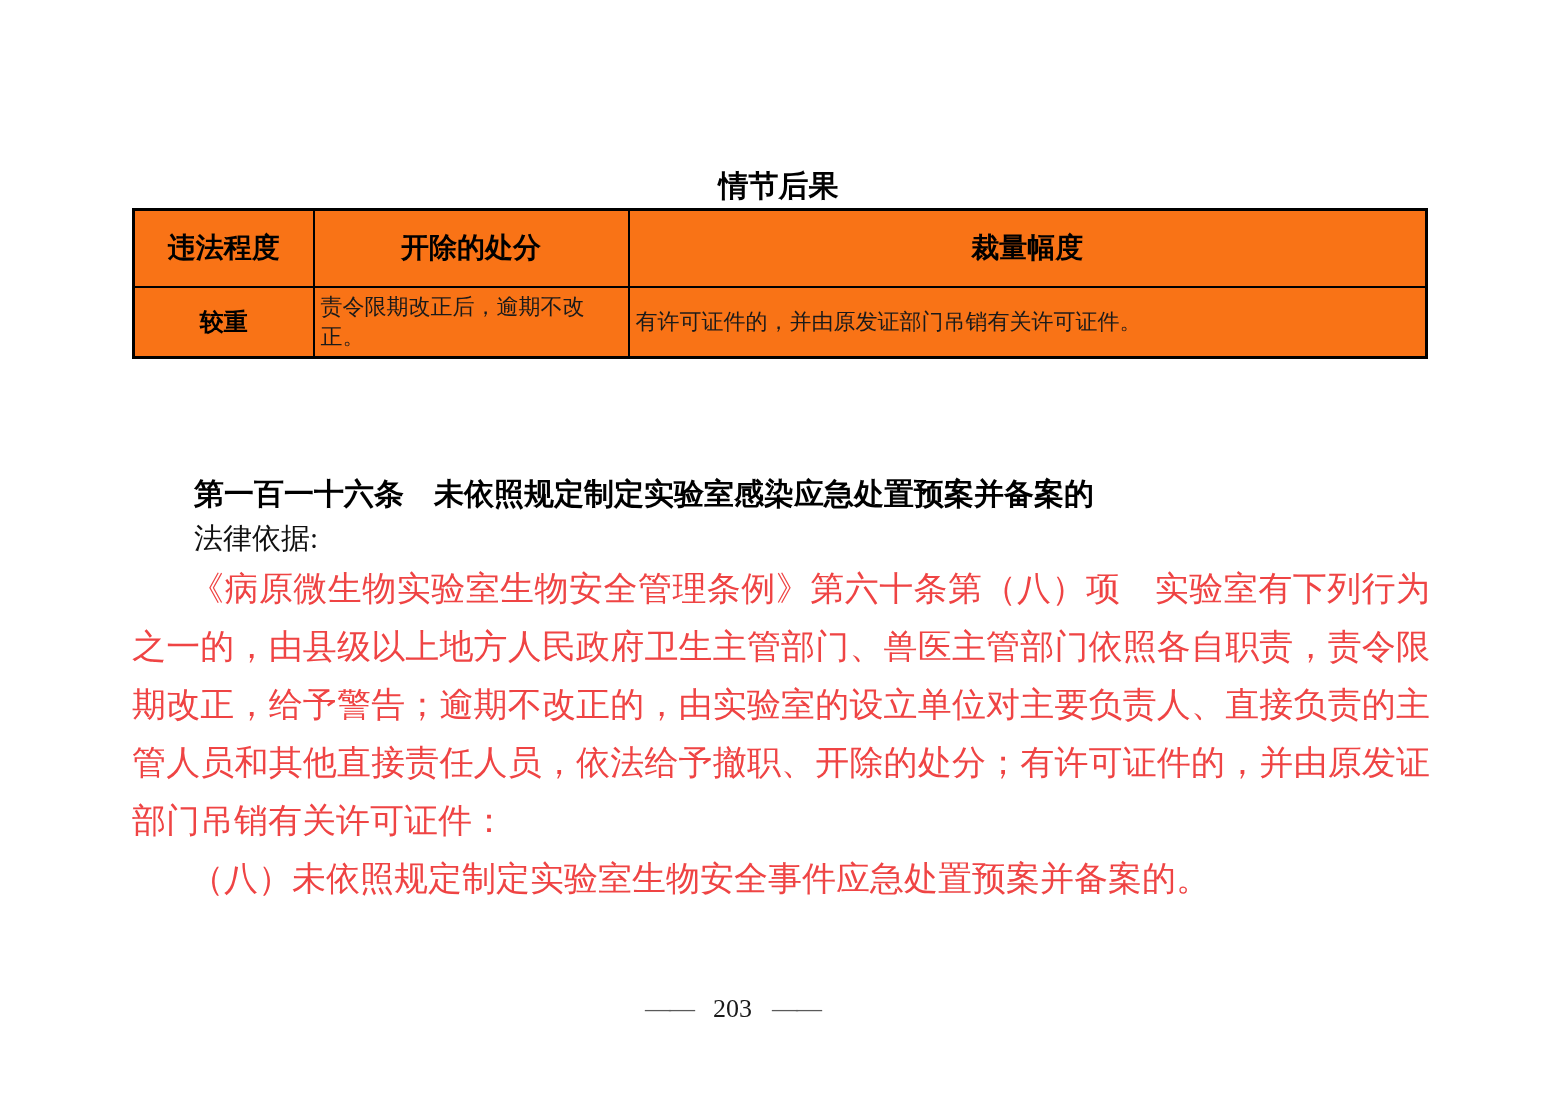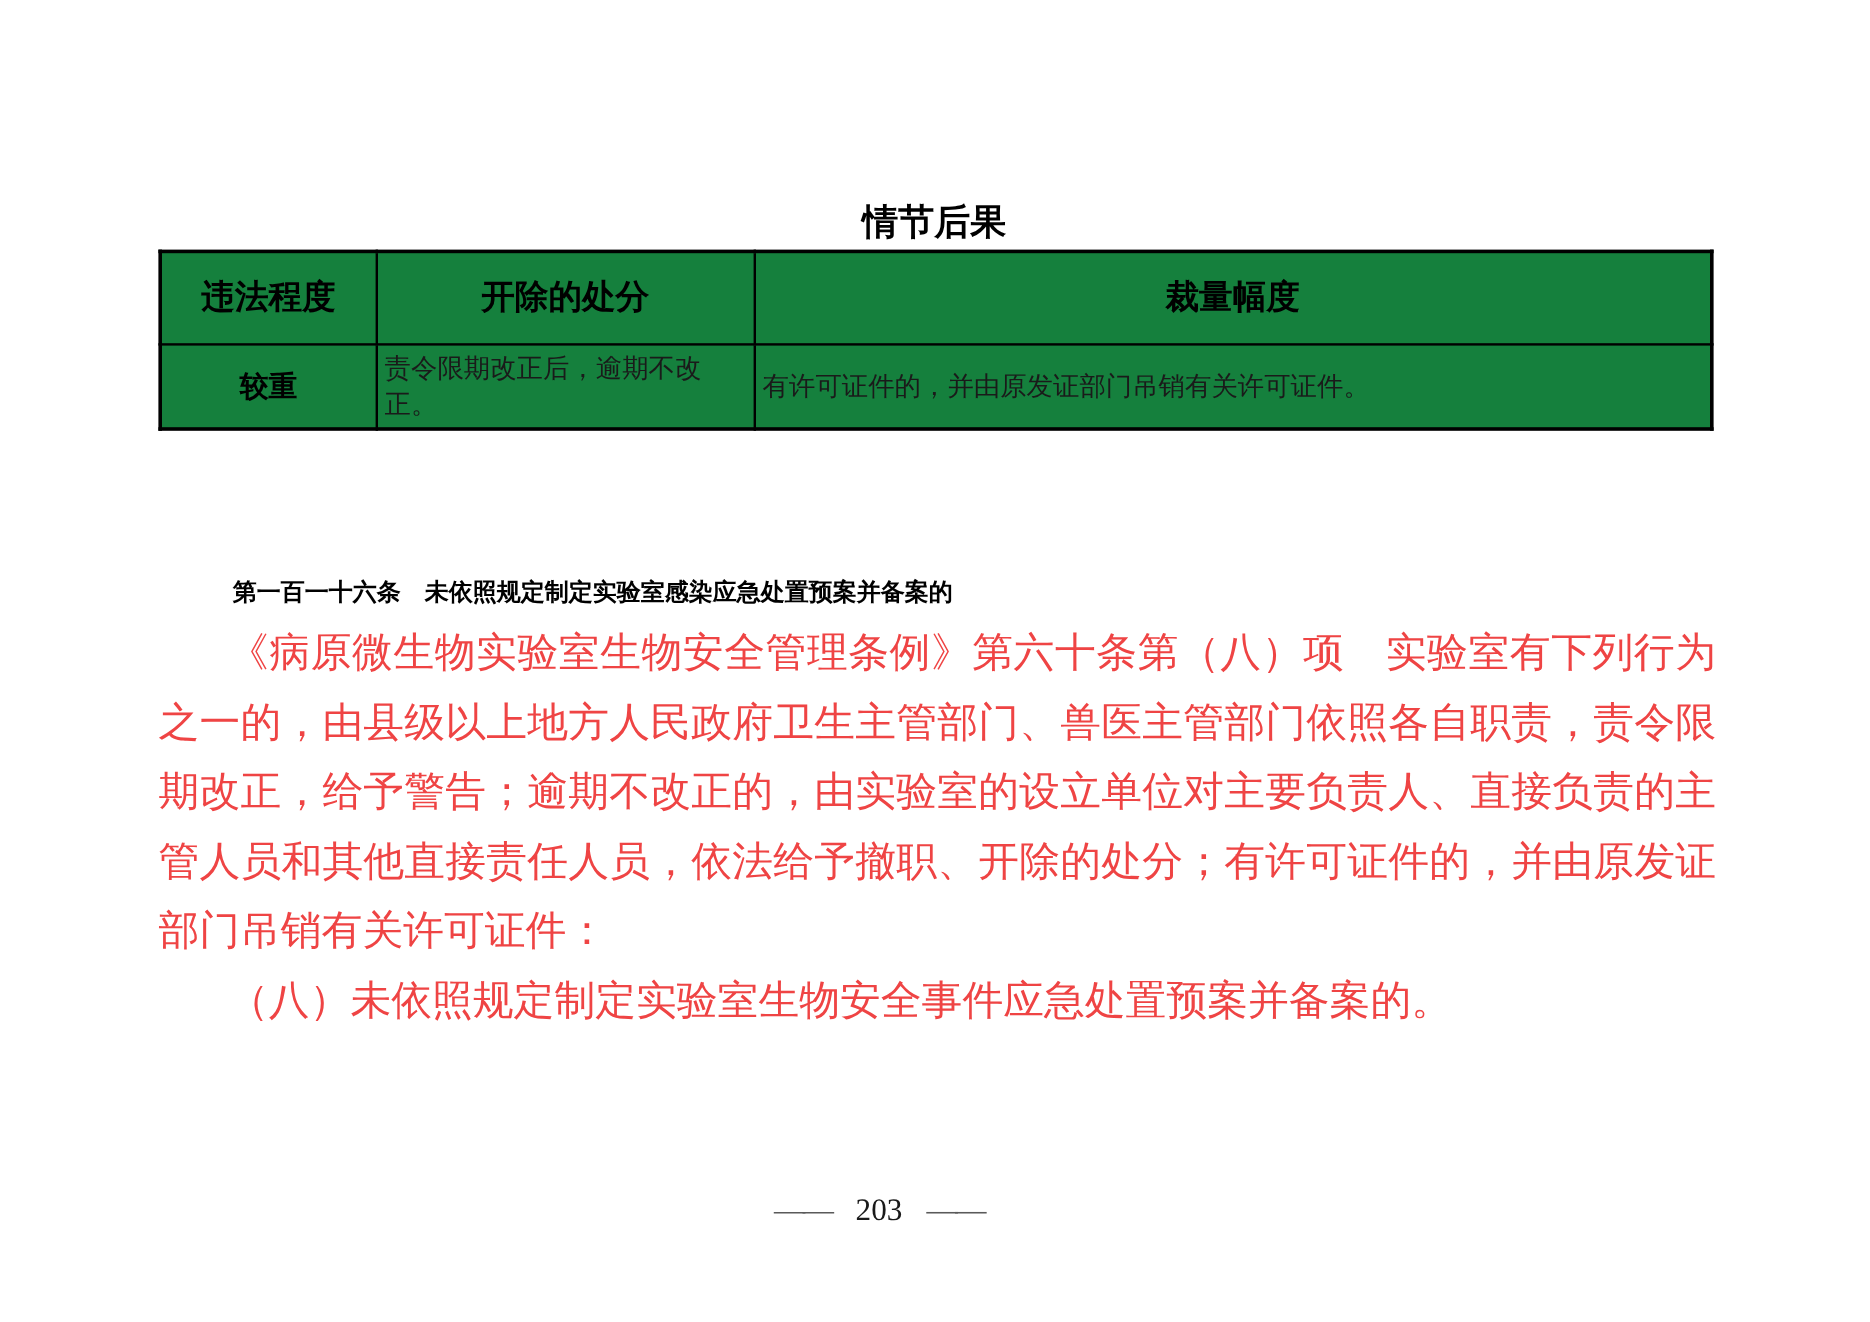--- a/index.html
+++ b/index.html
@@ -36,21 +36,21 @@
     table-layout: fixed;
     border: 3px solid #000000;
   }
   .discretion-table col.c1 { width: 180px; }
   .discretion-table col.c2 { width: 315px; }
   .discretion-table col.c3 { width: 798px; }
   .discretion-table th,
   .discretion-table td {
     border: 2px solid #000000;
     vertical-align: middle;
-    background: #15803d;
+    background: #f97316;
   }
   .discretion-table thead th {
     height: 77px;
     font-family: "Liberation Sans", "DejaVu Sans", sans-serif;
     font-weight: bold;
     font-size: 28px;
     text-align: center;
     color: #000000;
   }
   .discretion-table tr.row-1 td { height: 73px; }
@@ -69,21 +69,21 @@
     letter-spacing: 0px;
   }
   .article {
     position: absolute;
     top: 472px;
     left: 132px;
     width: 1298px;
   }
   .article-heading {
     font-weight: bold;
-    font-size: 20px;
+    font-size: 30px;
     line-height: 44px;
     text-indent: 62px;
     color: #000000;
   }
   .law-basis-label {
     font-size: 29px;
     line-height: 44px;
     text-indent: 62px;
     color: #111111;
   }
@@ -133,20 +133,21 @@
       <tr class="row-2">
         <td class="degree-cell">较重</td>
         <td class="detail-cell">责令限期改正后，逾期不改正。</td>
         <td class="detail-cell">有许可证件的，并由原发证部门吊销有关许可证件。</td>
       </tr>
     </tbody>
   </table>
 
   <div class="article">
     <div class="article-heading">第一百一十六条　未依照规定制定实验室感染应急处置预案并备案的</div>
+    <div class="law-basis-label">法律依据:</div>
     <div class="para">《病原微生物实验室生物安全管理条例》第六十条第（八）项　实验室有下列行为之一的，由县级以上地方人民政府卫生主管部门、兽医主管部门依照各自职责，责令限期改正，给予警告；逾期不改正的，由实验室的设立单位对主要负责人、直接负责的主管人员和其他直接责任人员，依法给予撤职、开除的处分；有许可证件的，并由原发证部门吊销有关许可证件：</div>
     <div class="para">（八）未依照规定制定实验室生物安全事件应急处置预案并备案的。</div>
   </div>
 
   <div class="page-footer">
     <span class="dash">——</span><span>203</span><span class="dash">——</span>
   </div>
 
 </div>
 

